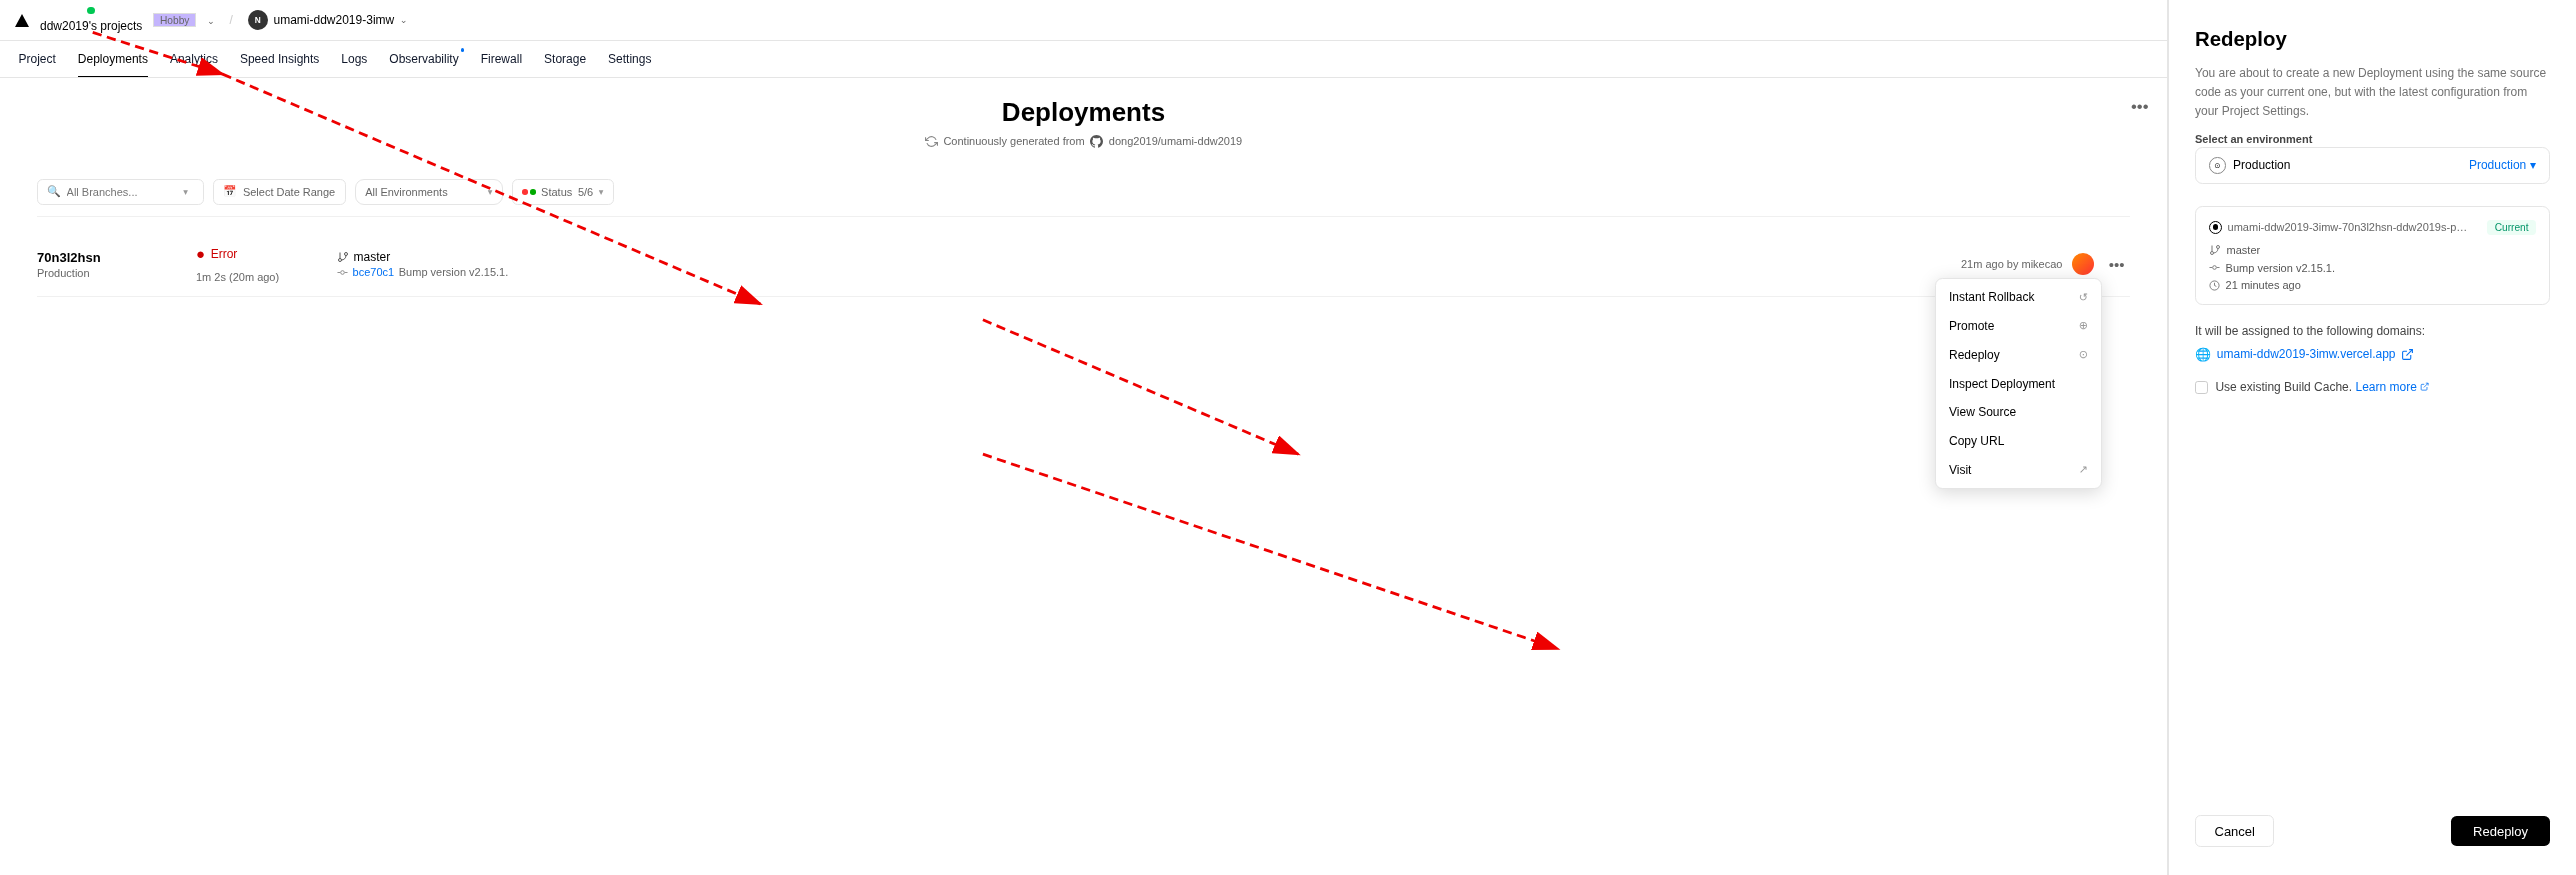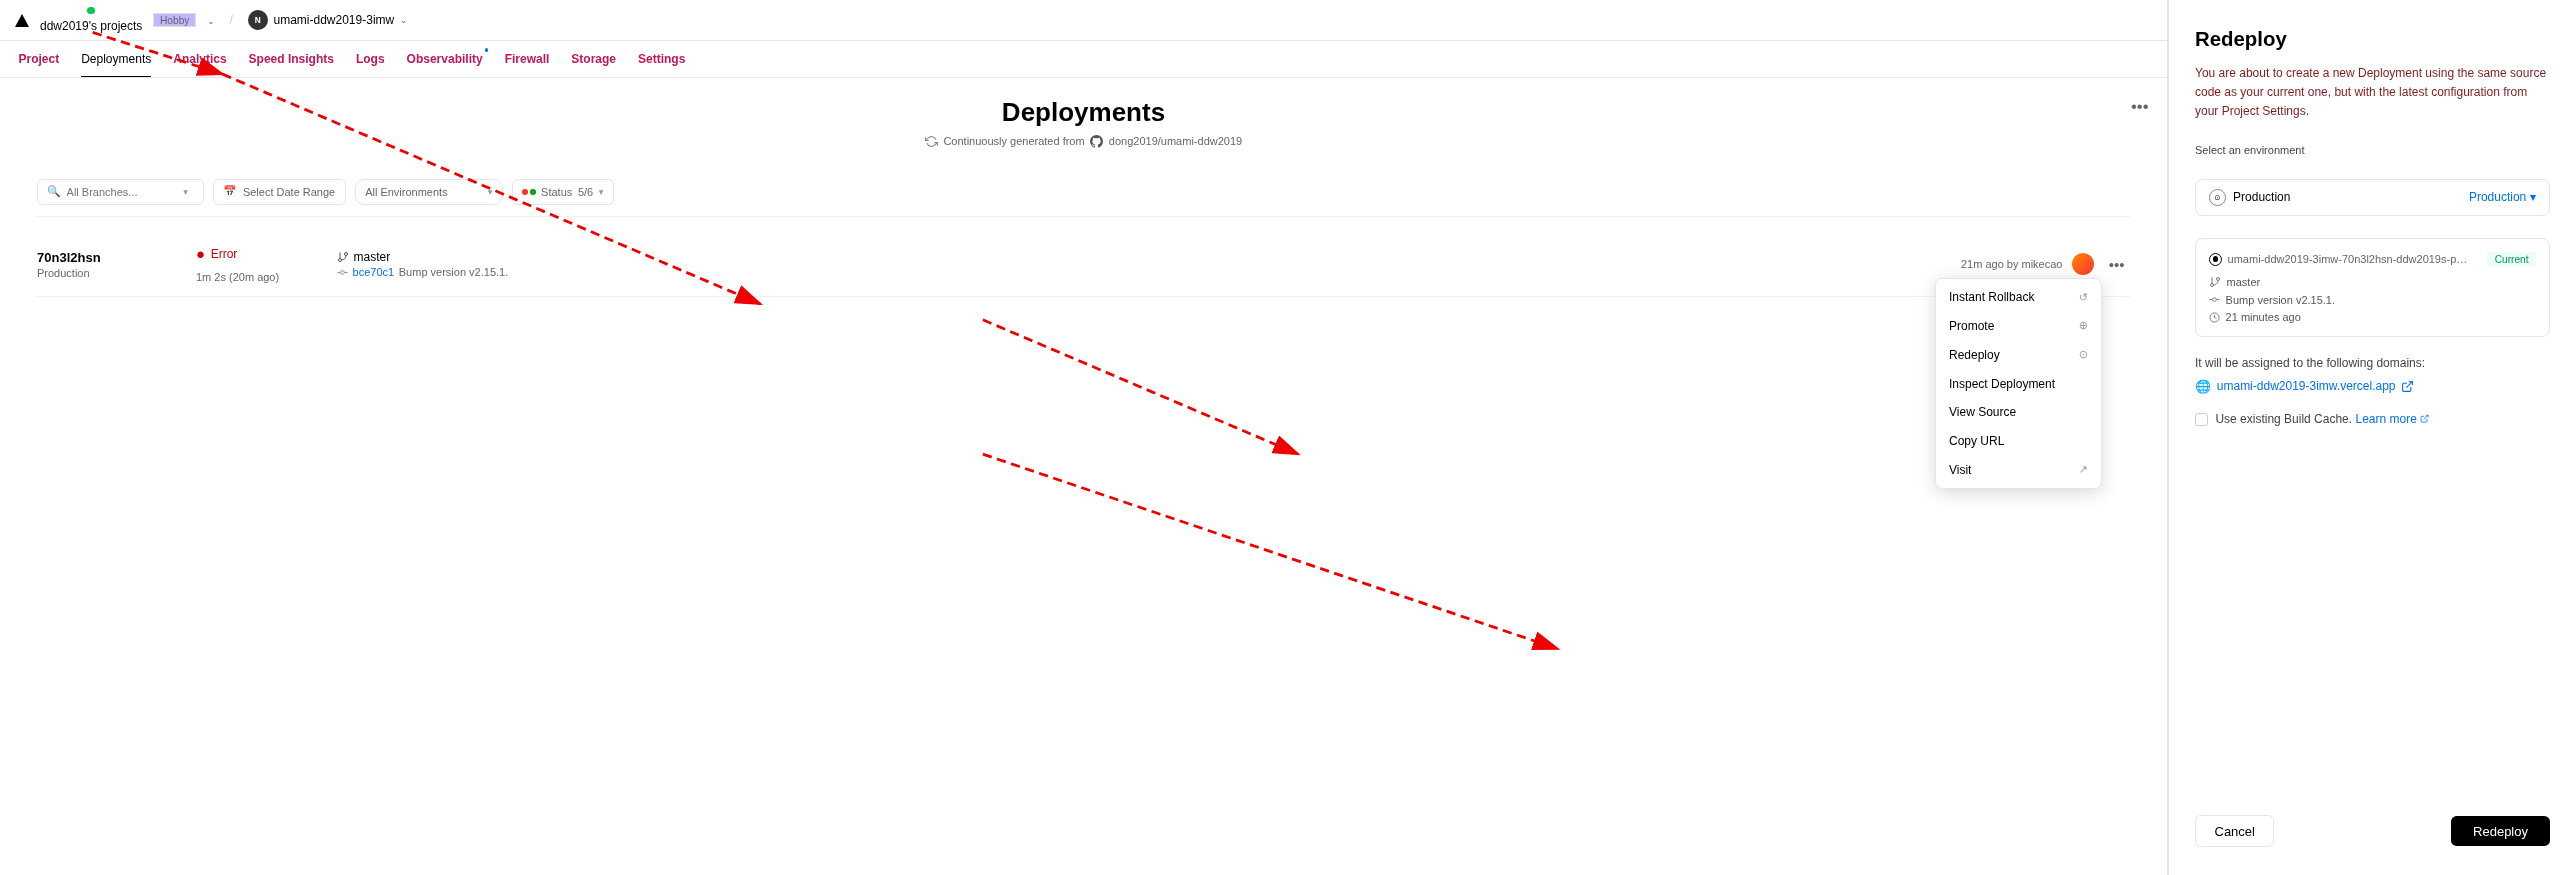--- a/index.html
+++ b/index.html
@@ -14,21 +14,21 @@
     .project-name { display: flex; align-items: center; gap: 5.6px; font-weight: 500; font-size: 12px; flex-direction: column; }
     .green-dot { width: 7.4px; height: 7.4px; border-radius: 50%; background: #00c853; }
     .hobby-badge { background: #c4b5fd; border: 0.9px solid #ddd; border-radius: 0; padding: 0.9px 5.6px; font-size: 10.2px; color: #666; }
     .top-bar-sep { color: #ccc; margin: 0 3.7px; }
     .deploy-name { display: flex; align-items: center; gap: 5.6px; font-size: 12px; color: #000; font-weight: 500; }
     .avatar-dark { width: 20.4px; height: 20.4px; border-radius: 50%; background: #333; display: flex; align-items: center; justify-content: center; color: #fff; font-size: 8.3px; font-weight: bold; }
     .chevron-down { font-size: 9.3px; color: #666; }
 
     
     .nav { display: flex; align-items: center; padding: 0 18.5px; border-bottom: 0.9px solid #e5e5e5; height: 37px; gap: 22px; font-size: 12px; }
-    .nav-item { color: #be185d; cursor: pointer; height: 100%; display: flex; align-items: center; border-bottom: 1.9px solid transparent; font-weight: bold; }
+    .nav-item { color: #0f172a; cursor: pointer; height: 100%; display: flex; align-items: center; border-bottom: 1.9px solid transparent; }
     .nav-item.active { color: #000; border-bottom: 1.9px solid #000; font-weight: 500; }
     .nav-item-dot { position: relative; }
     .nav-item-dot::after { content: ''; position: absolute; top: 7.4px; right: -5.6px; width: 3.7px; height: 3.7px; border-radius: 50%; background: #0070f3; }
 
     
     .main-content { flex: 1; overflow-y: auto; padding: 18.5px 37px; position: relative; }
     .page-title { font-size: 26px; font-weight: 700; margin-bottom: 7.4px; text-align: center; }
     .subtitle { display: flex; align-items: center; gap: 5.6px; font-size: 11px; color: #666; justify-content: center; margin-bottom: 20px; }
     .subtitle svg { width: 13px; height: 13px; }
     .more-btn { position: absolute; top: 18.5px; right: 18.5px; font-size: 16.7px; color: #666; cursor: pointer; }
@@ -62,22 +62,22 @@
 
     
     .context-menu { position: absolute; right: 28px; top: 46px; background: #fff; border: 0.9px solid #e5e5e5; border-radius: 7.4px; box-shadow: 0 3.7px 18.5px rgba(0,0,0,0.15); min-width: 167px; z-index: 100; padding: 3.7px 0; }
     .menu-item { display: flex; align-items: center; justify-content: space-between; padding: 7.4px 13px; font-size: 12px; color: #000; cursor: pointer; }
     .menu-item.active { color: #000; font-weight: 500; }
     .menu-icon { color: #999; font-size: 11px; }
 
     
     .right-panel { width: 408px; display: flex; flex-direction: column; padding: 28px 26px; border-left: 0.9px solid #e5e5e5; overflow-y: auto; }
     .redeploy-title { font-size: 20.4px; font-weight: 700; margin-bottom: 13px; }
-    .redeploy-desc { font-size: 12px; color: #7f1d1d; line-height: 1.6; margin-bottom: 22px; }
-    .section-label { font-size: 11px; color: #444; font-weight: 400; margin-bottom: 23px; }
+    .redeploy-desc { font-size: 12px; color: #737373; line-height: 1.6; margin-bottom: 11px; }
+    .section-label { font-size: 11px; color: #444; font-weight: 700; margin-bottom: 2px; }
     .env-select { display: flex; align-items: center; justify-content: space-between; border: 0.9px solid #e5e5e5; border-radius: 7.4px; padding: 9.3px 13px; margin-bottom: 22px; cursor: pointer; }
     .env-select-left { display: flex; align-items: center; gap: 7.4px; font-size: 12px; }
     .env-icon { width: 16.7px; height: 16.7px; border-radius: 50%; border: 1.9px solid #888; display: flex; align-items: center; justify-content: center; font-size: 7.4px; }
     .env-select-right { color: #0070f3; font-size: 12px; font-weight: 500; display: flex; align-items: center; gap: 3.7px; }
 
     .deployment-card { border: 0.9px solid #e5e5e5; border-radius: 7.4px; padding: 13px; margin-bottom: 18.5px; }
     .card-url { display: flex; align-items: center; justify-content: space-between; margin-bottom: 9.3px; }
     .card-url-left { display: flex; align-items: center; gap: 5.6px; }
     .radio-circle { width: 13px; height: 13px; border-radius: 50%; border: 1.9px solid #000; display: flex; align-items: center; justify-content: center; }
     .radio-circle-inner { width: 5.6px; height: 5.6px; border-radius: 50%; background: #000; }

